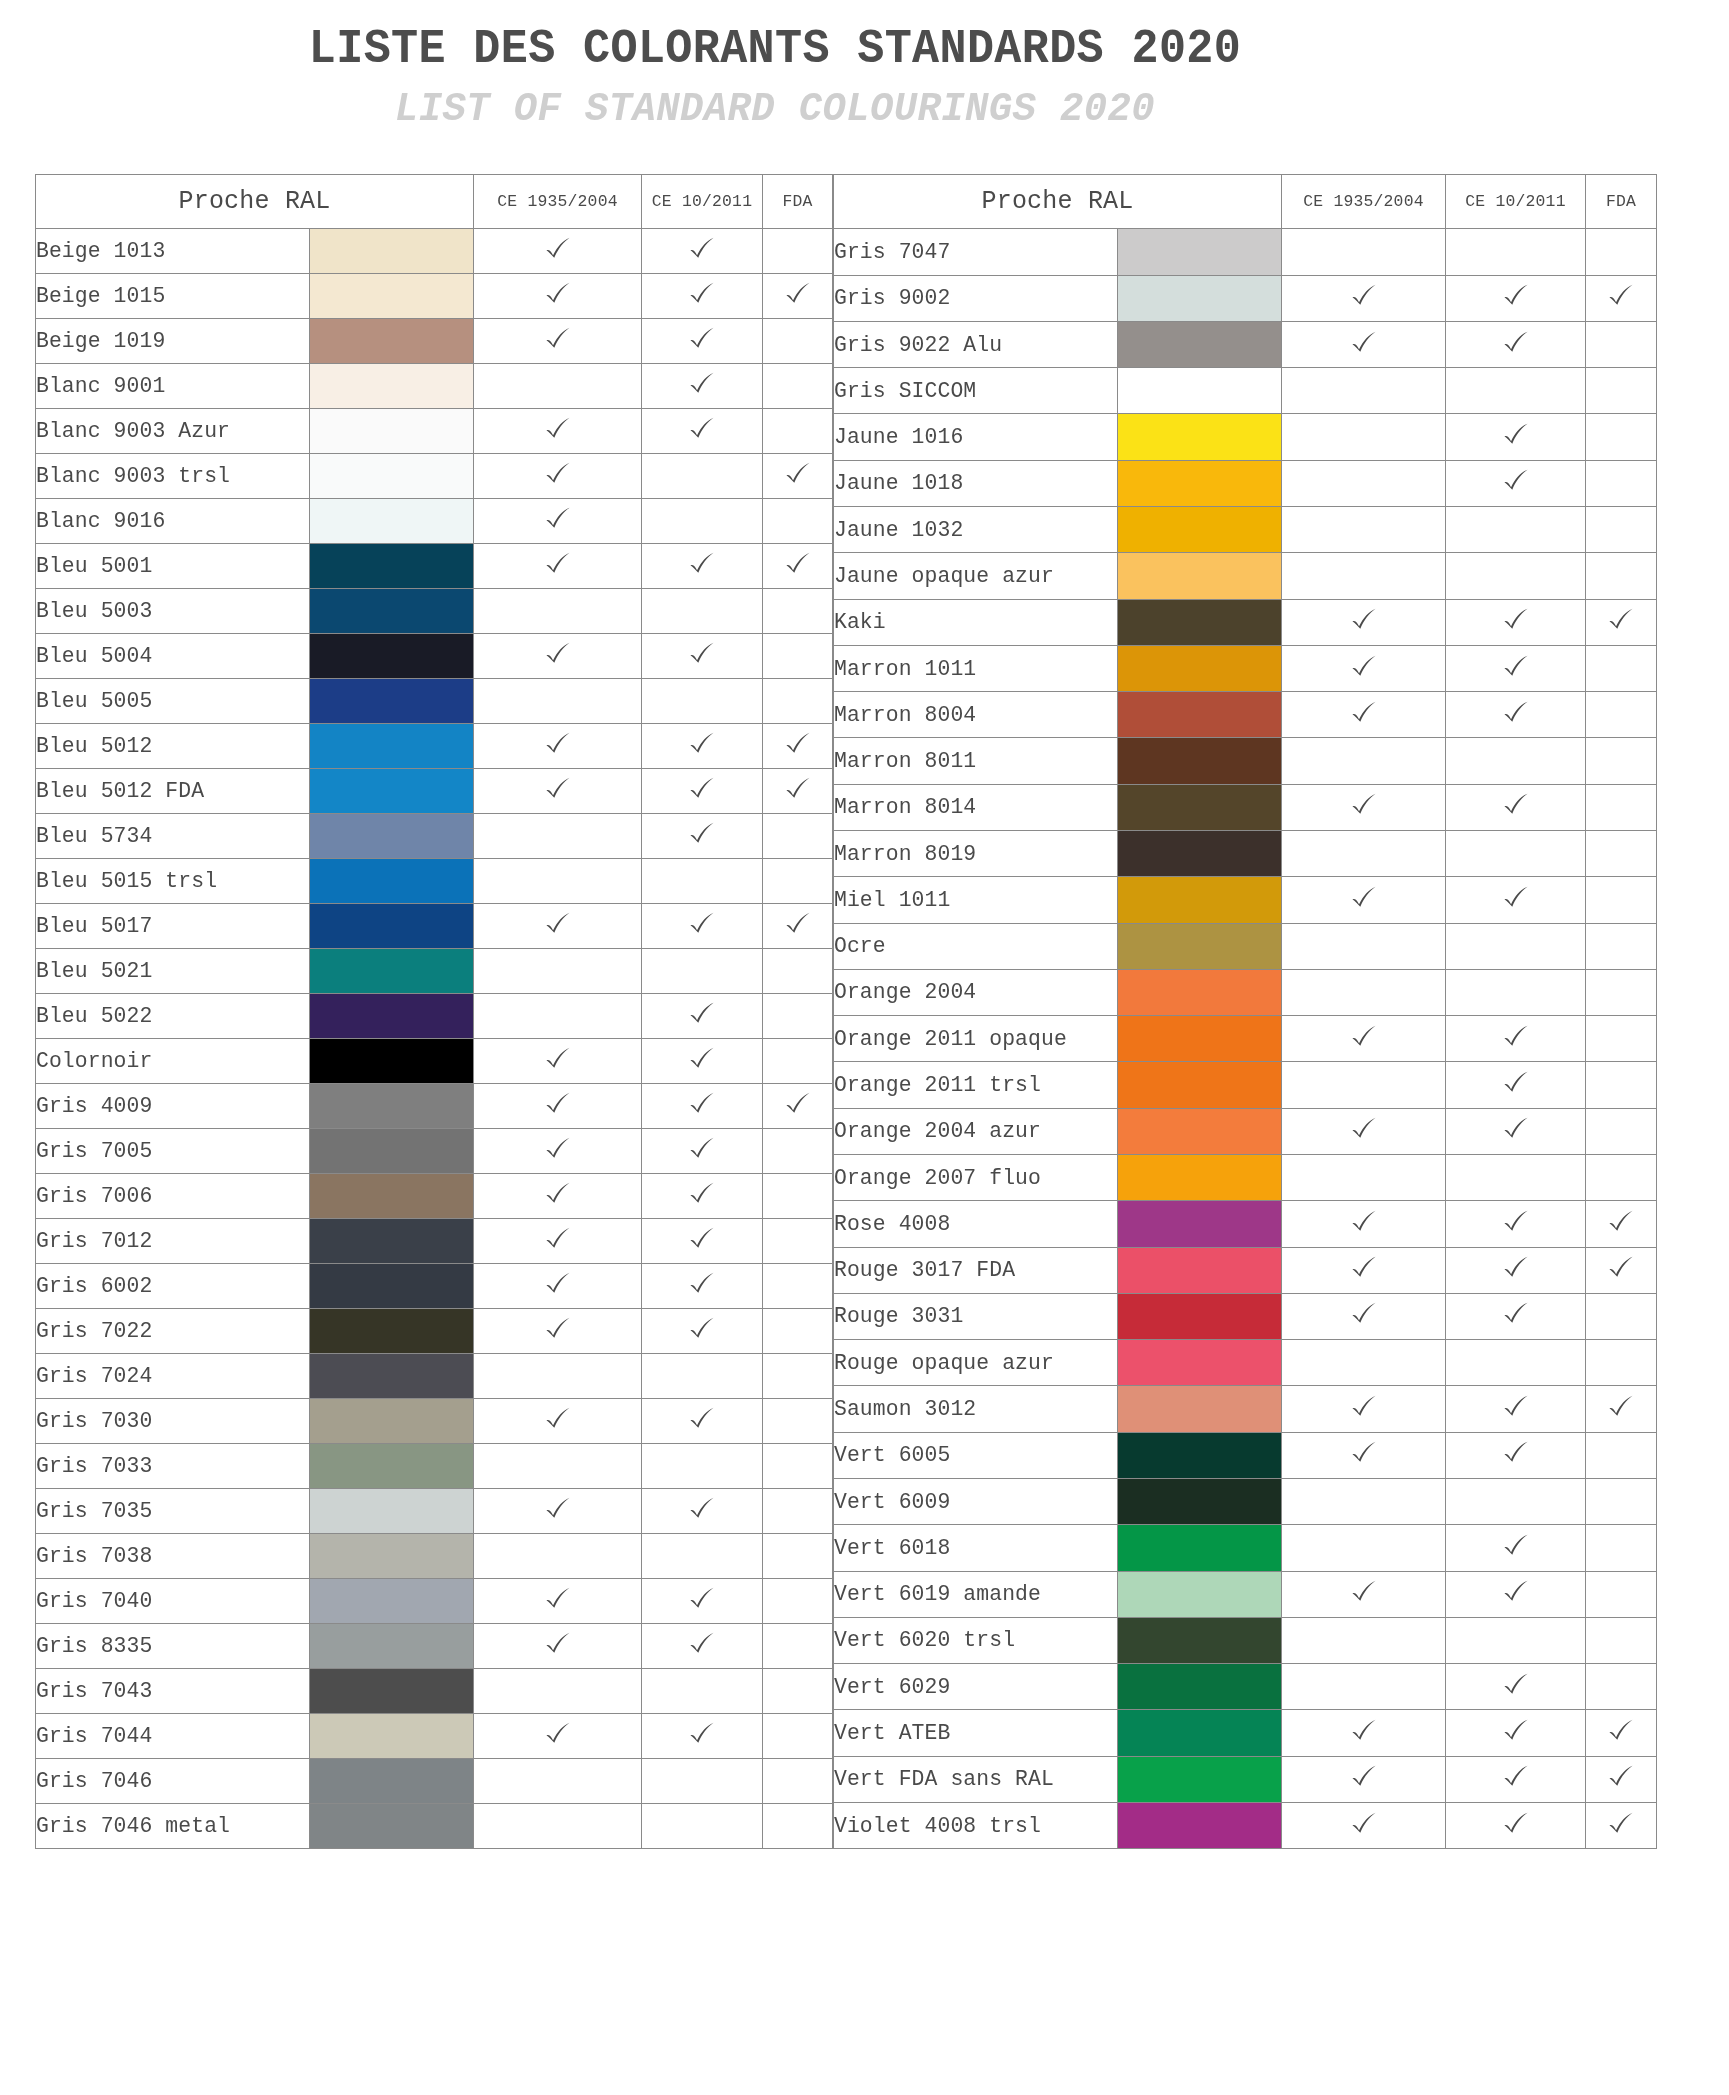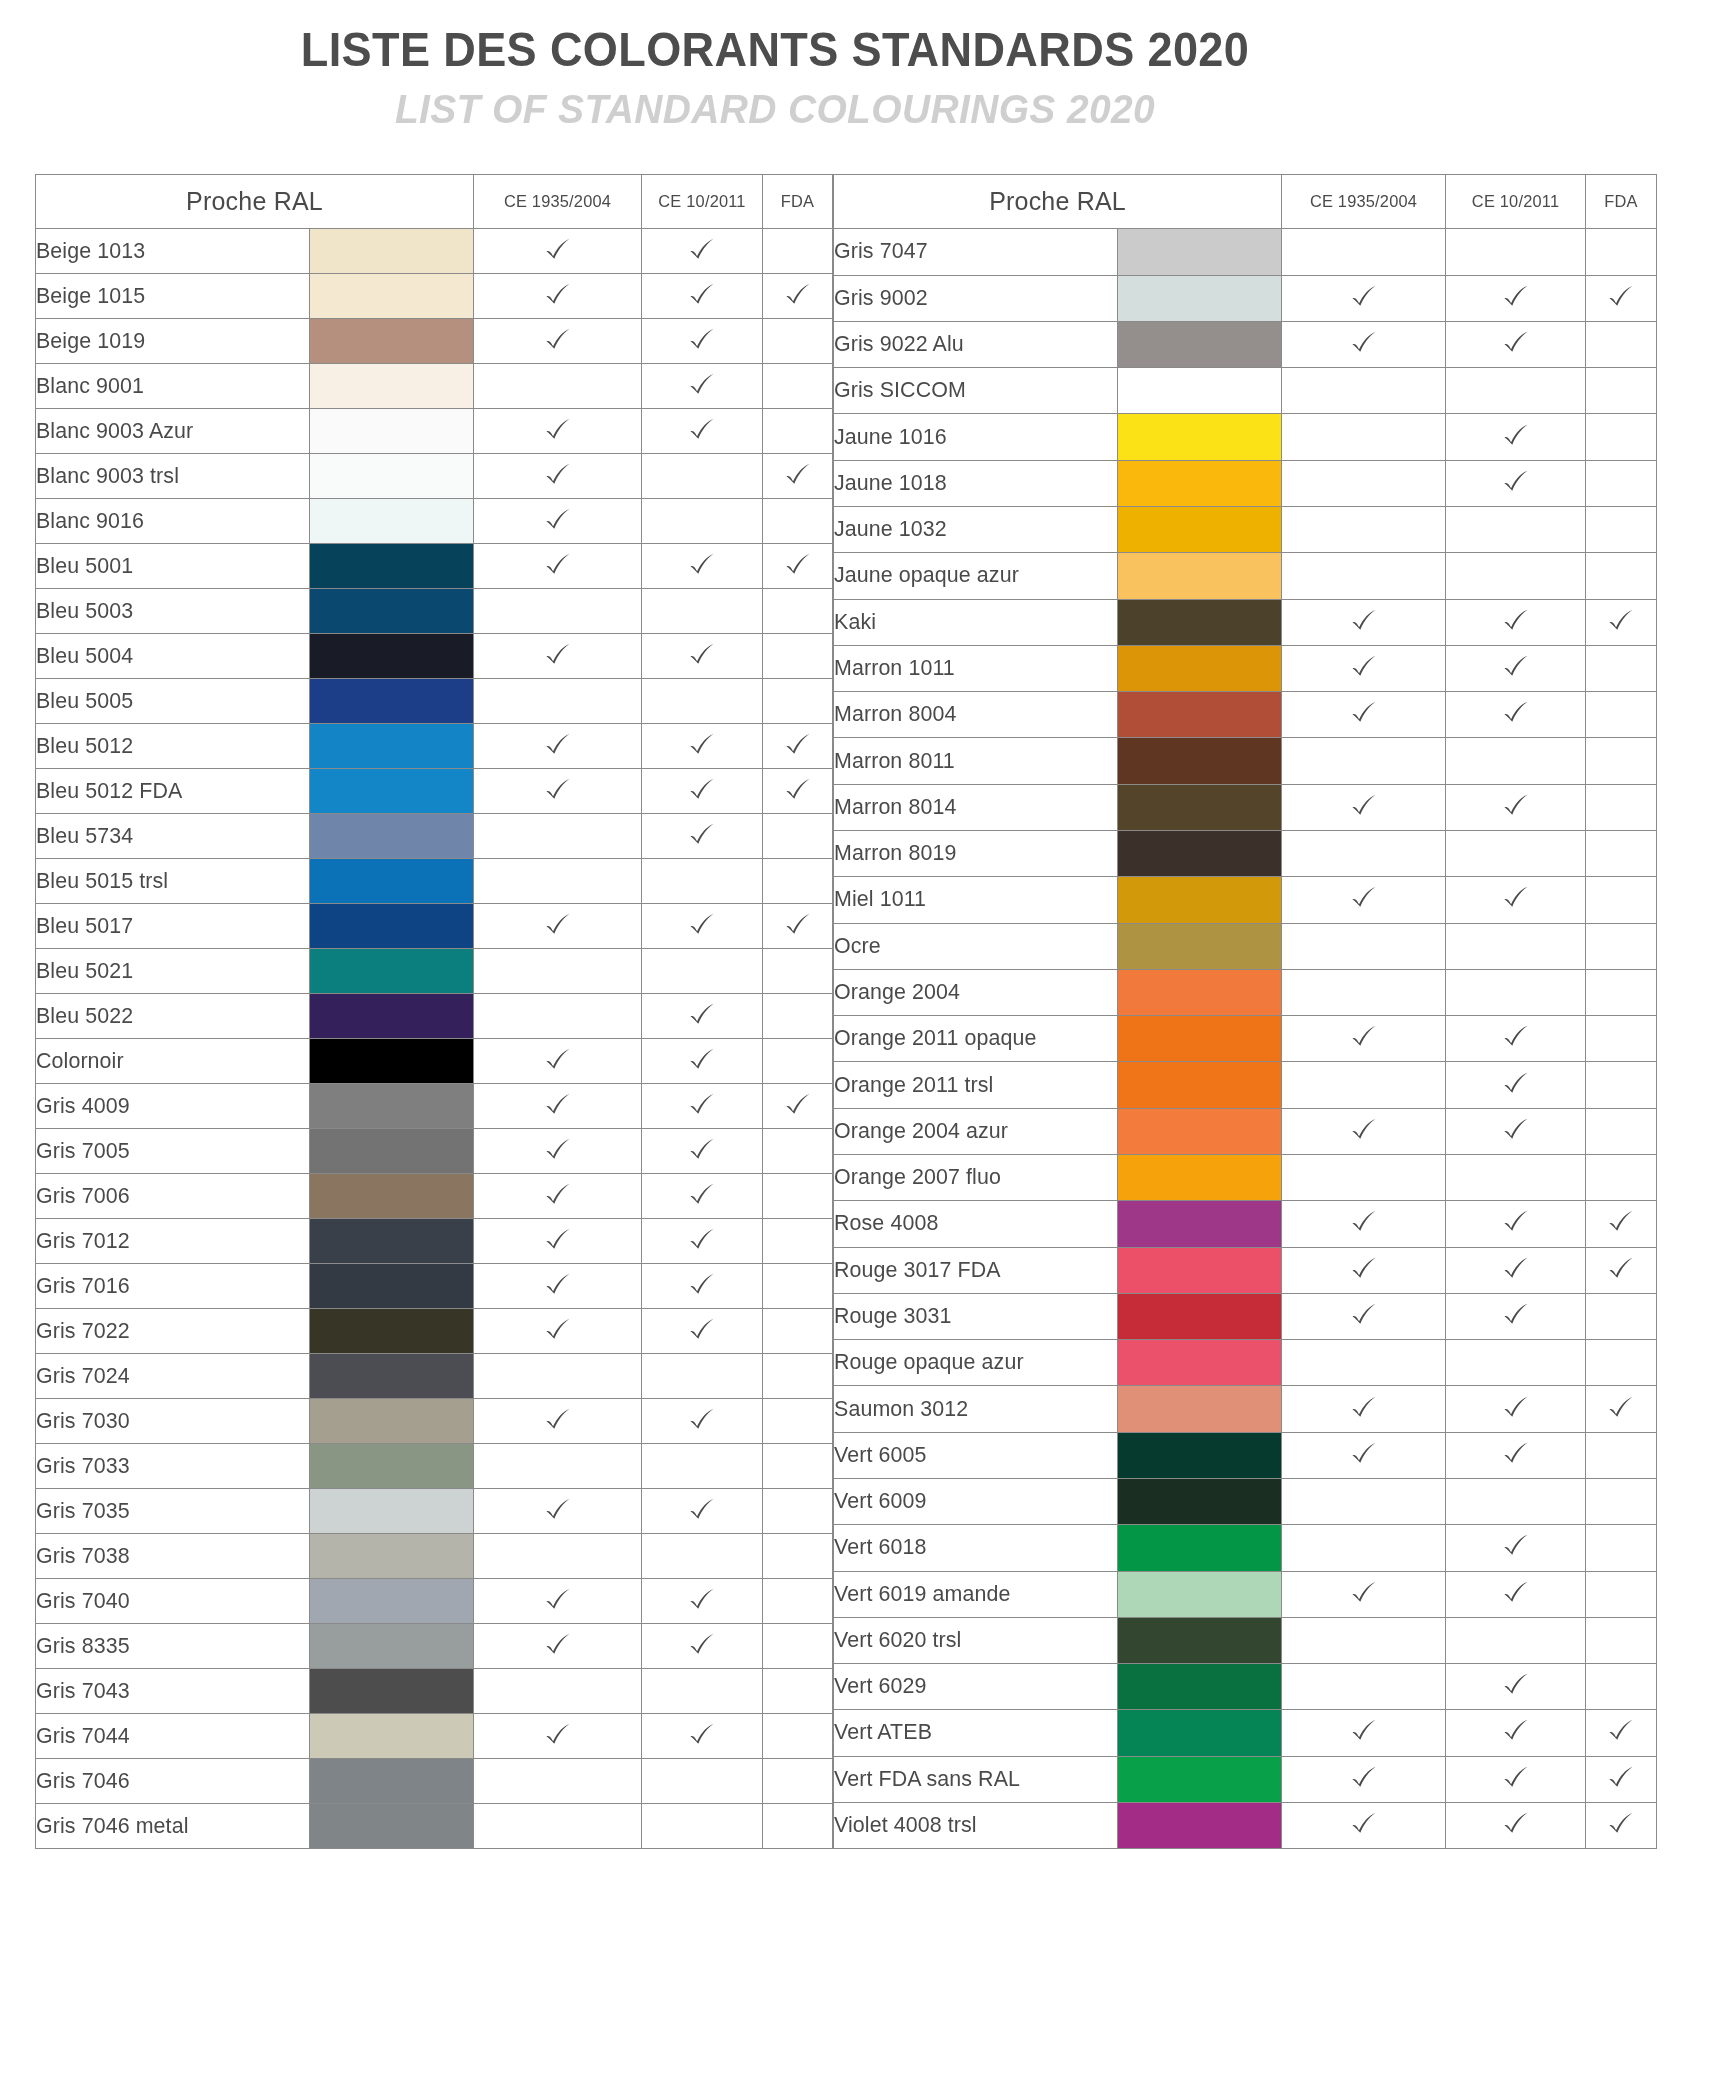--- a/index.html
+++ b/index.html
@@ -13,20 +13,21 @@
     font-family: "Liberation Sans", sans-serif;
     color: #4a4a4a;
     overflow: hidden;
   }
 
   .page {
     position: relative;
     width: 1550px;
     height: 2096px;
     box-sizing: border-box;
+    font-family: Liberation Mono, monospace;
   }
 
   
   .titles {
     text-align: center;
     padding-top: 23px;
   }
   .title-fr {
     font-size: 49px;
     font-weight: bold;
@@ -393,21 +394,21 @@
             <td class="swatch" style="background: rgb(58, 64, 73);"></td>
             <td class="chk"><span class="tick"><svg width="28" height="28" viewBox="0 0 34 34">
                   <path d="M3 18.5 C6 17.5 8.5 19.5 11 24.5 C16 14 23 6.5 31 3.2 C23.5 8.5 16.5 17.5 12.5 27.5 C10 25.5 6.5 21 3 18.5 Z" fill="#4a4a4a"></path>
                 </svg></span></td>
             <td class="chk"><span class="tick"><svg width="28" height="28" viewBox="0 0 34 34">
                   <path d="M3 18.5 C6 17.5 8.5 19.5 11 24.5 C16 14 23 6.5 31 3.2 C23.5 8.5 16.5 17.5 12.5 27.5 C10 25.5 6.5 21 3 18.5 Z" fill="#4a4a4a"></path>
                 </svg></span></td>
             <td class="chk"></td>
           </tr>
           <tr>
-            <td class="name">Gris 7016</td>
+            <td class="name">Gris 6002</td>
             <td class="swatch" style="background: rgb(52, 58, 68);"></td>
             <td class="chk"><span class="tick"><svg width="28" height="28" viewBox="0 0 34 34">
                   <path d="M3 18.5 C6 17.5 8.5 19.5 11 24.5 C16 14 23 6.5 31 3.2 C23.5 8.5 16.5 17.5 12.5 27.5 C10 25.5 6.5 21 3 18.5 Z" fill="#4a4a4a"></path>
                 </svg></span></td>
             <td class="chk"><span class="tick"><svg width="28" height="28" viewBox="0 0 34 34">
                   <path d="M3 18.5 C6 17.5 8.5 19.5 11 24.5 C16 14 23 6.5 31 3.2 C23.5 8.5 16.5 17.5 12.5 27.5 C10 25.5 6.5 21 3 18.5 Z" fill="#4a4a4a"></path>
                 </svg></span></td>
             <td class="chk"></td>
           </tr>
           <tr>

